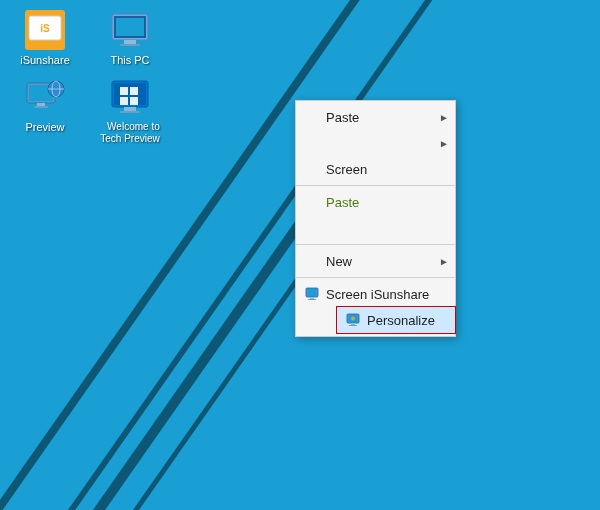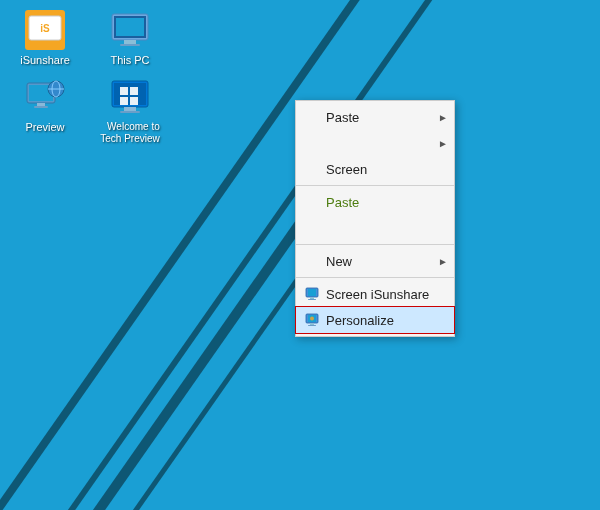--- a/index.html
+++ b/index.html
@@ -122,20 +122,21 @@
 
     .menu-item.disabled {
       color: #4d7c0f;
       cursor: default;
       justify-content: space-between;
     }
 
     .menu-item.highlighted {
       background: #cde8ff;
       outline: 1.5px solid #c00;
+      margin-left: 41px;
     }
 
     .menu-item .arrow {
       position: absolute;
       right: 6px;
       font-size: 10px;
       color: #555;
     }
 
     .menu-item .item-icon {

